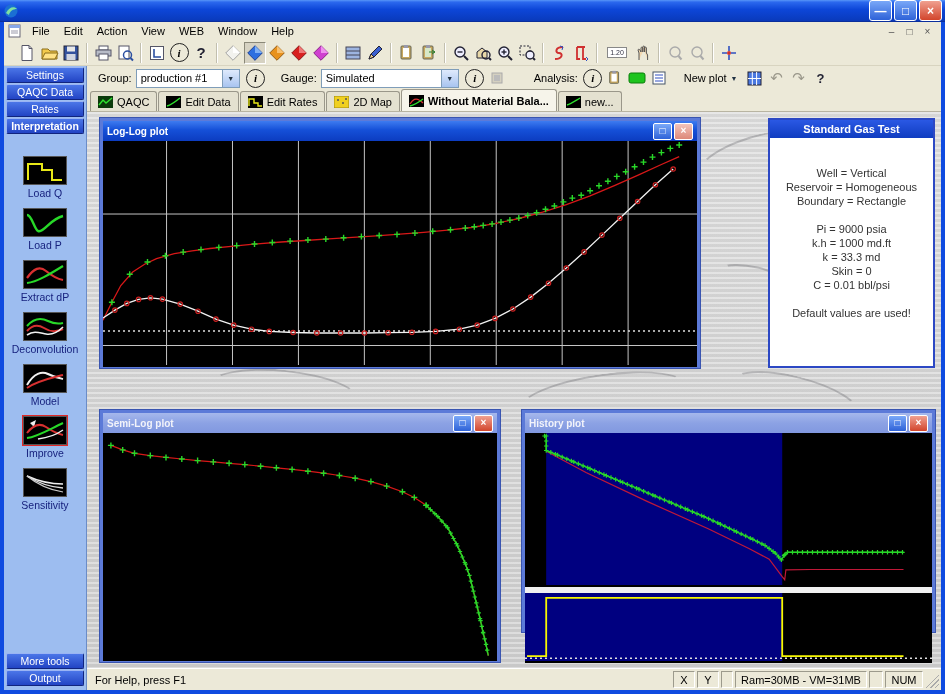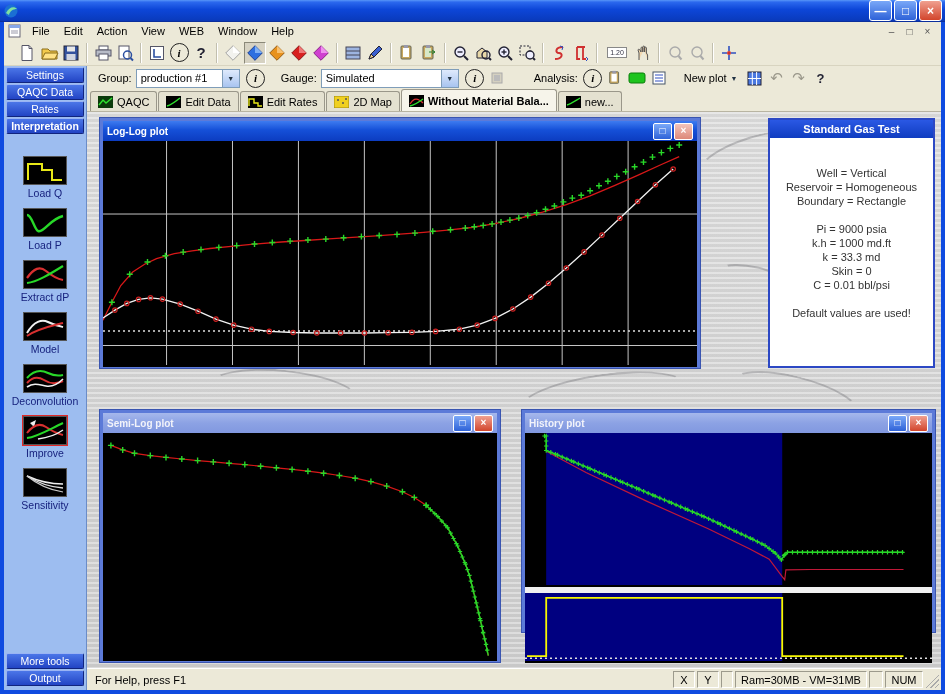--- a/index.html
+++ b/index.html
@@ -442,32 +442,32 @@
   </div>
   <div class="tool">
     <svg class="tool-icon" viewBox="0 0 42 27">
         <path d="M3 17 C10 7 16 5 22 10 C28 15 34 18 39 19" fill="none" stroke="#d83030" stroke-width="2.2"></path>
         <path d="M3 22 C13 21 26 13 39 5" fill="none" stroke="#28d828" stroke-width="2.2"></path>
       </svg>
     <span class="tool-label">Extract dP</span>
   </div>
   <div class="tool">
     <svg class="tool-icon" viewBox="0 0 42 27">
-        <path d="M3 20 C10 8 18 6 24 9 C30 12 35 13 39 14" fill="none" stroke="#f0f0f0" stroke-width="2"></path>
-        <path d="M3 23 C13 16 27 13 39 10" fill="none" stroke="#d83030" stroke-width="2"></path>
-      </svg>
-    <span class="tool-label">Model</span>
-  </div>
-  <div class="tool">
-    <svg class="tool-icon" viewBox="0 0 42 27">
         <path d="M3 13 C10 5 18 5 24 8 C30 11 35 11 39 10" fill="none" stroke="#28d828" stroke-width="2"></path>
         <path d="M3 18 C9 11 15 12 20 15 C26 19 33 19 39 16" fill="none" stroke="#d83030" stroke-width="2"></path>
         <path d="M3 22 C10 17 16 20 22 21 C28 22 34 19 39 14" fill="none" stroke="#f0f0f0" stroke-width="1.6"></path>
       </svg>
     <span class="tool-label">Deconvolution</span>
+  </div>
+  <div class="tool">
+    <svg class="tool-icon" viewBox="0 0 42 27">
+        <path d="M3 20 C10 8 18 6 24 9 C30 12 35 13 39 14" fill="none" stroke="#f0f0f0" stroke-width="2"></path>
+        <path d="M3 23 C13 16 27 13 39 10" fill="none" stroke="#d83030" stroke-width="2"></path>
+      </svg>
+    <span class="tool-label">Model</span>
   </div>
   <div class="tool">
     <svg class="tool-icon hl" viewBox="0 0 42 27">
         <polygon points="6,6 12,3 10,10" fill="#f0f0f0"></polygon>
         <path d="M3 16 C10 7 16 6 22 10 C28 14 34 17 39 18" fill="none" stroke="#d83030" stroke-width="2"></path>
         <path d="M3 21 C13 20 26 12 39 6" fill="none" stroke="#28d828" stroke-width="2"></path>
         <path d="M14 22 C22 21 32 18 39 13" fill="none" stroke="#f0f0f0" stroke-width="1.4"></path>
       </svg>
     <span class="tool-label">Improve</span>
   </div>

